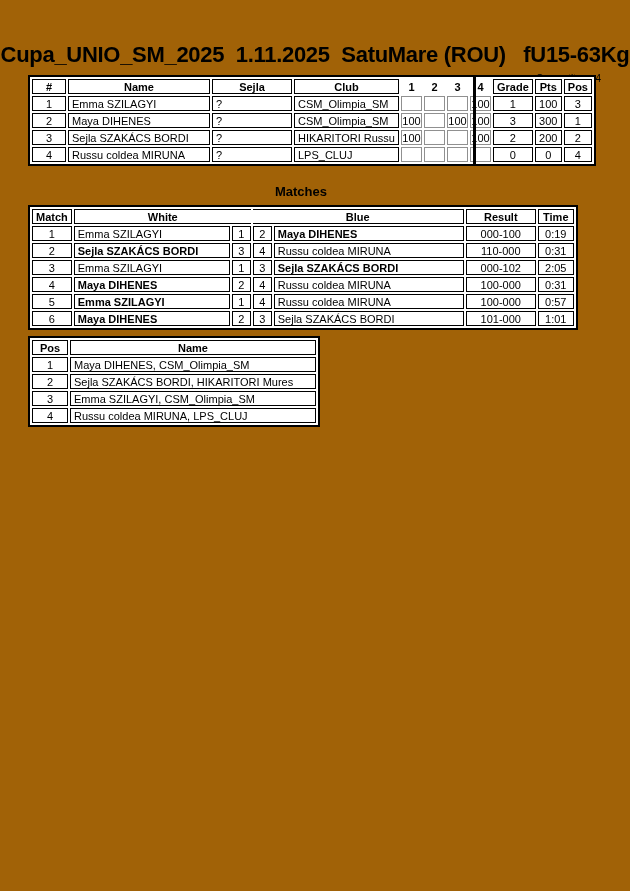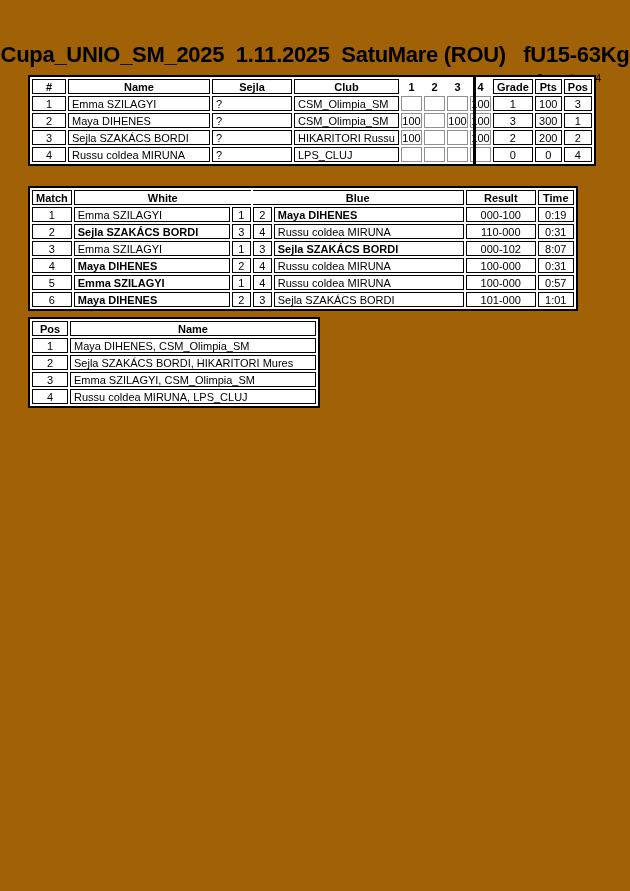--- a/index.html
+++ b/index.html
@@ -48,21 +48,21 @@
   td.l { text-align:left; }
   .b  { font-weight:bold; }
 
   
   td.mini { border:1px solid #909090; text-align:center; padding:0; }
   th.mini { border:none; padding:0; }
 
   .comp-wrap { position:relative; display:inline-block; margin:7px 0 0 28px; }
   .comp-wrap .vline { position:absolute; top:0; bottom:0; left:445px; width:3px; background:#000; }
 
-  .matches-table { margin:16px 0 0 28px; }
+  .matches-table { margin:6px 0 0 28px; }
   .results-table { margin:6px 0 0 28px; }
 
   th.no-r { border-right:none; }
   th.no-l { border-left:none; }
 </style>
 </head>
 <body>
 
 <div class="page">
 
@@ -149,20 +149,21 @@
         <td class="mini"></td>
         <td class="c">0</td>
         <td class="c">0</td>
         <td class="c">4</td>
       </tr>
     </tbody>
       </table>
     <div class="vline"></div>
   </div>
 
+  <div class="sec-label matches-label">Matches</div>
 
   <table class="matches-table">
     <colgroup>
       <col style="width:38px">
         <col style="width:156px">
         <col style="width:19px">
         <col style="width:19px">
       <col style="width:190px">
         <col style="width:70px">
         <col style="width:36px">
@@ -193,21 +194,21 @@
       <td class="c">110-000</td>
       <td class="c">0:31</td>
     </tr>
     <tr>
       <td class="c">3</td>
       <td class="l">Emma SZILAGYI</td>
       <td class="c">1</td>
       <td class="c">3</td>
       <td class="l b">Sejla SZAKÁCS BORDI</td>
       <td class="c">000-102</td>
-      <td class="c">8:07</td>
+      <td class="c">2:05</td>
     </tr>
     <tr>
       <td class="c">4</td>
       <td class="l b">Maya DIHENES</td>
       <td class="c">2</td>
       <td class="c">4</td>
       <td class="l">Russu coldea MIRUNA</td>
       <td class="c">100-000</td>
       <td class="c">0:31</td>
     </tr>

